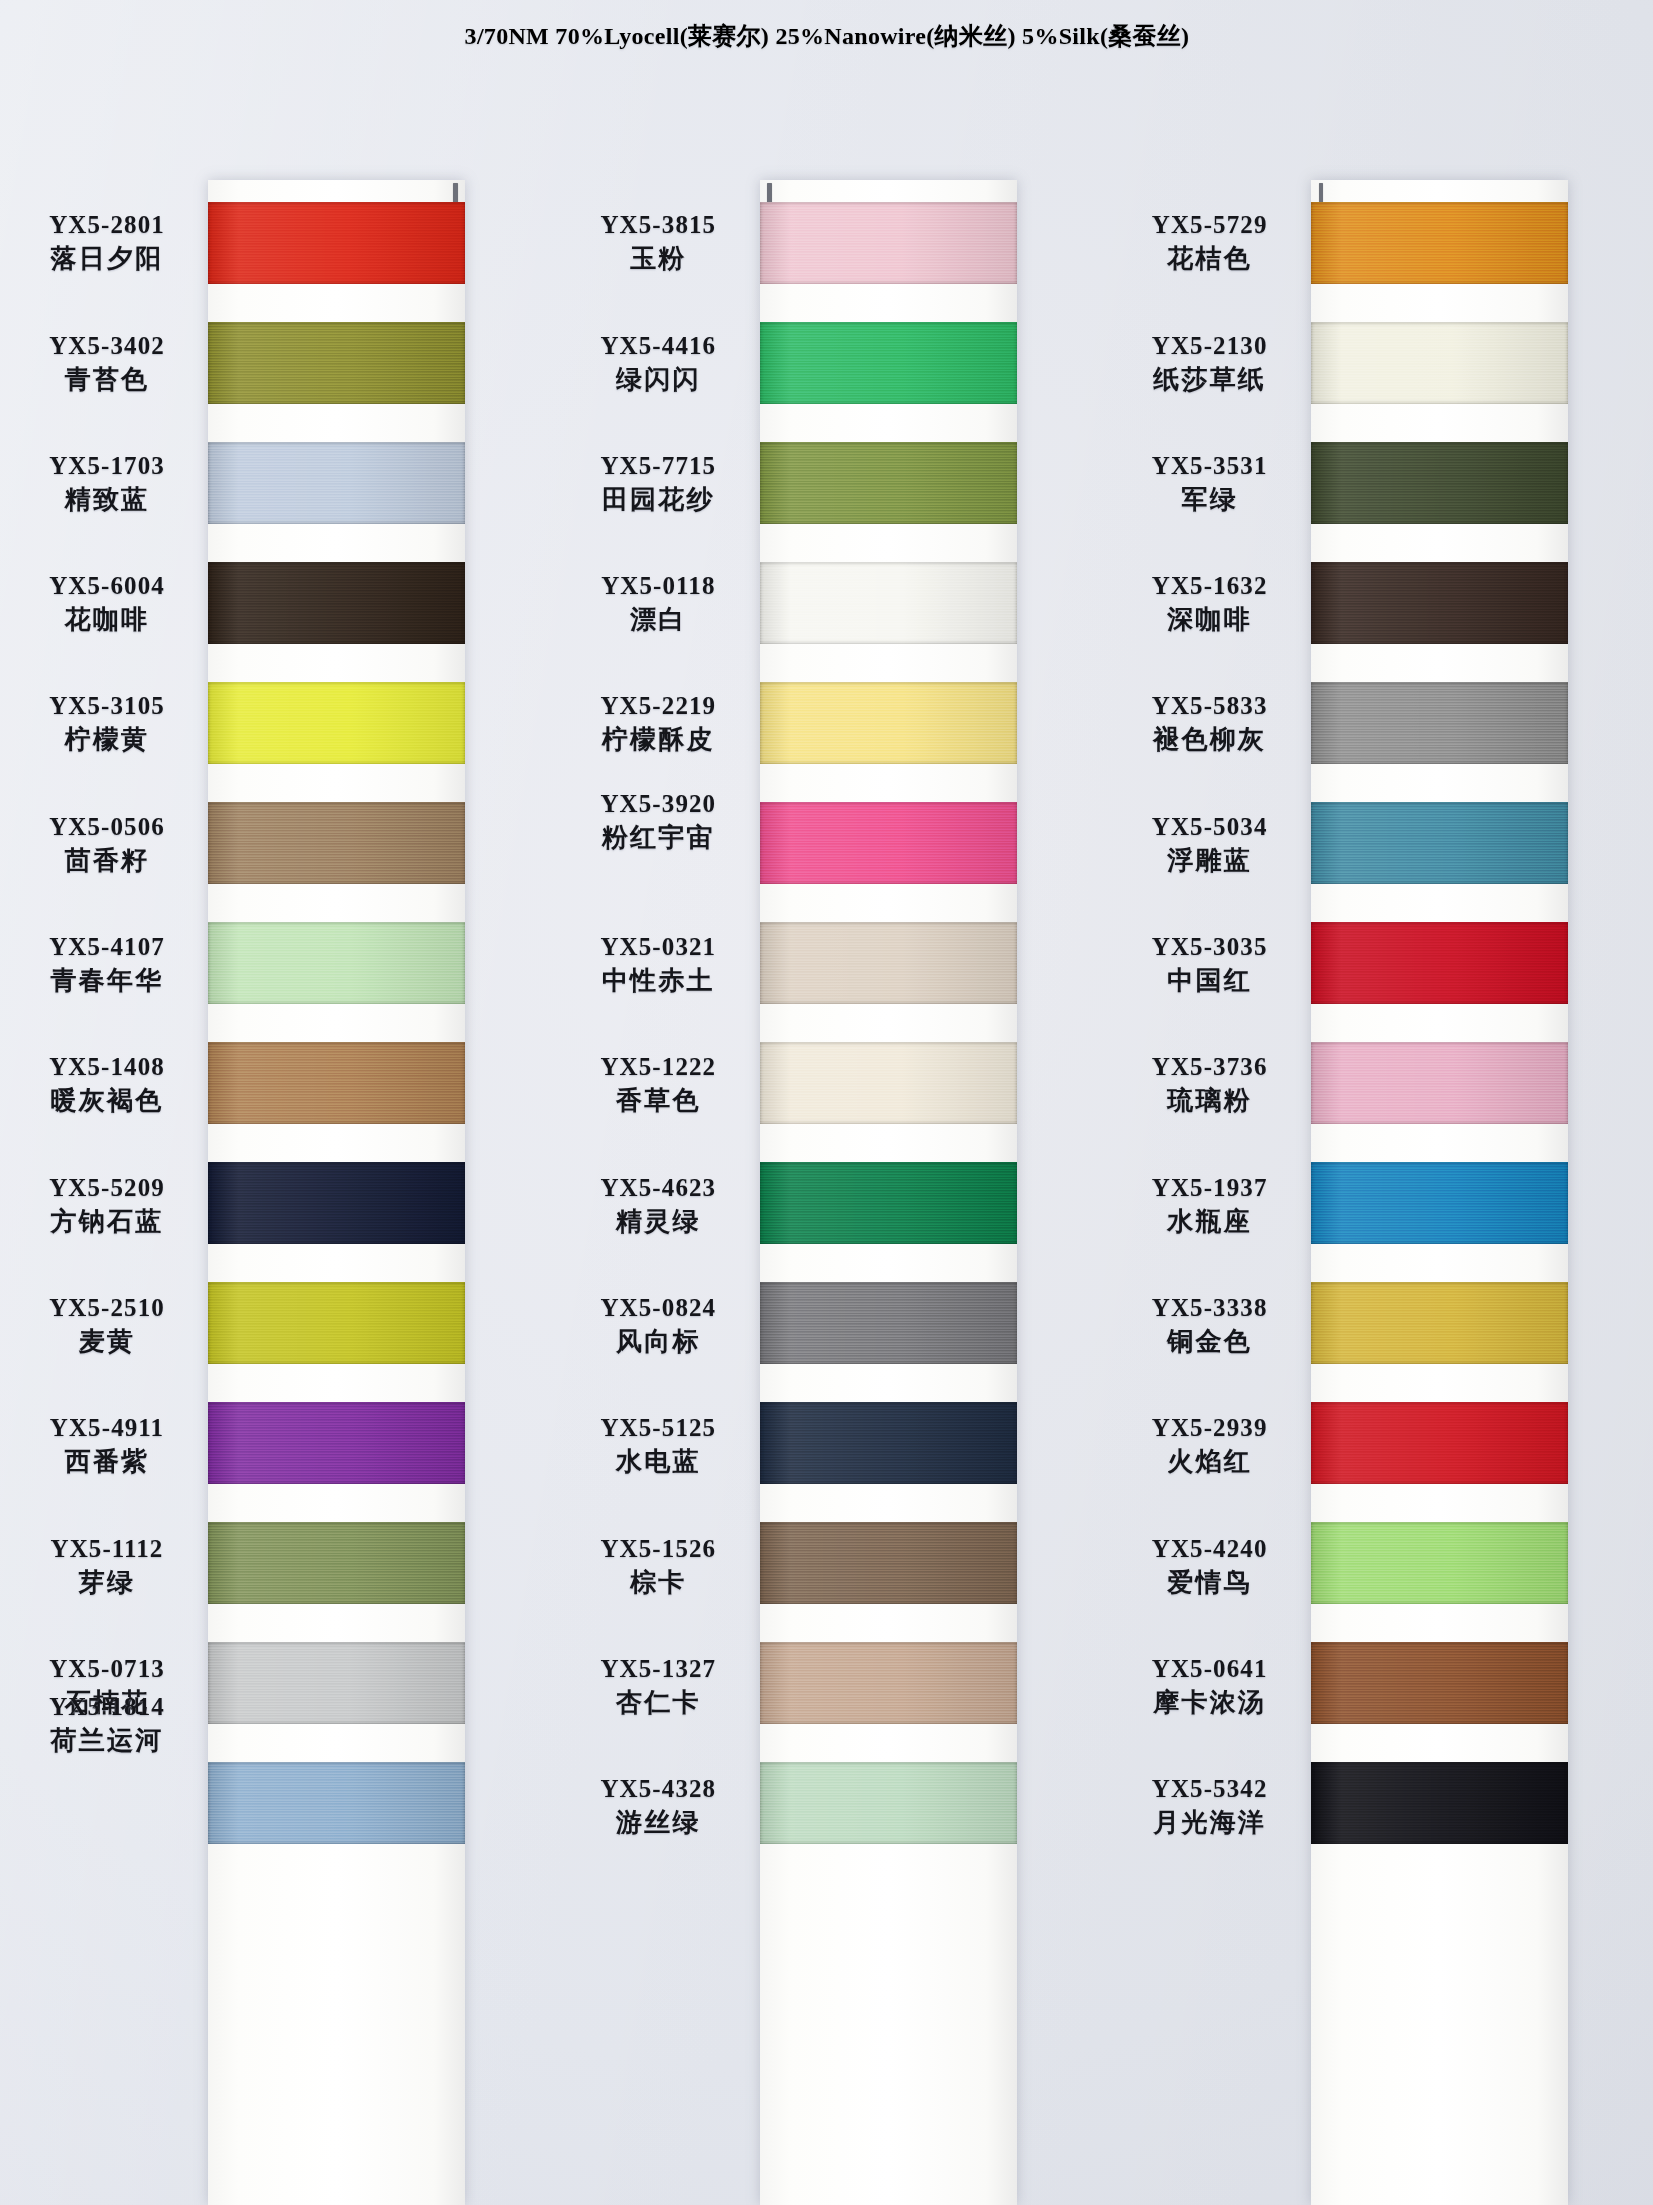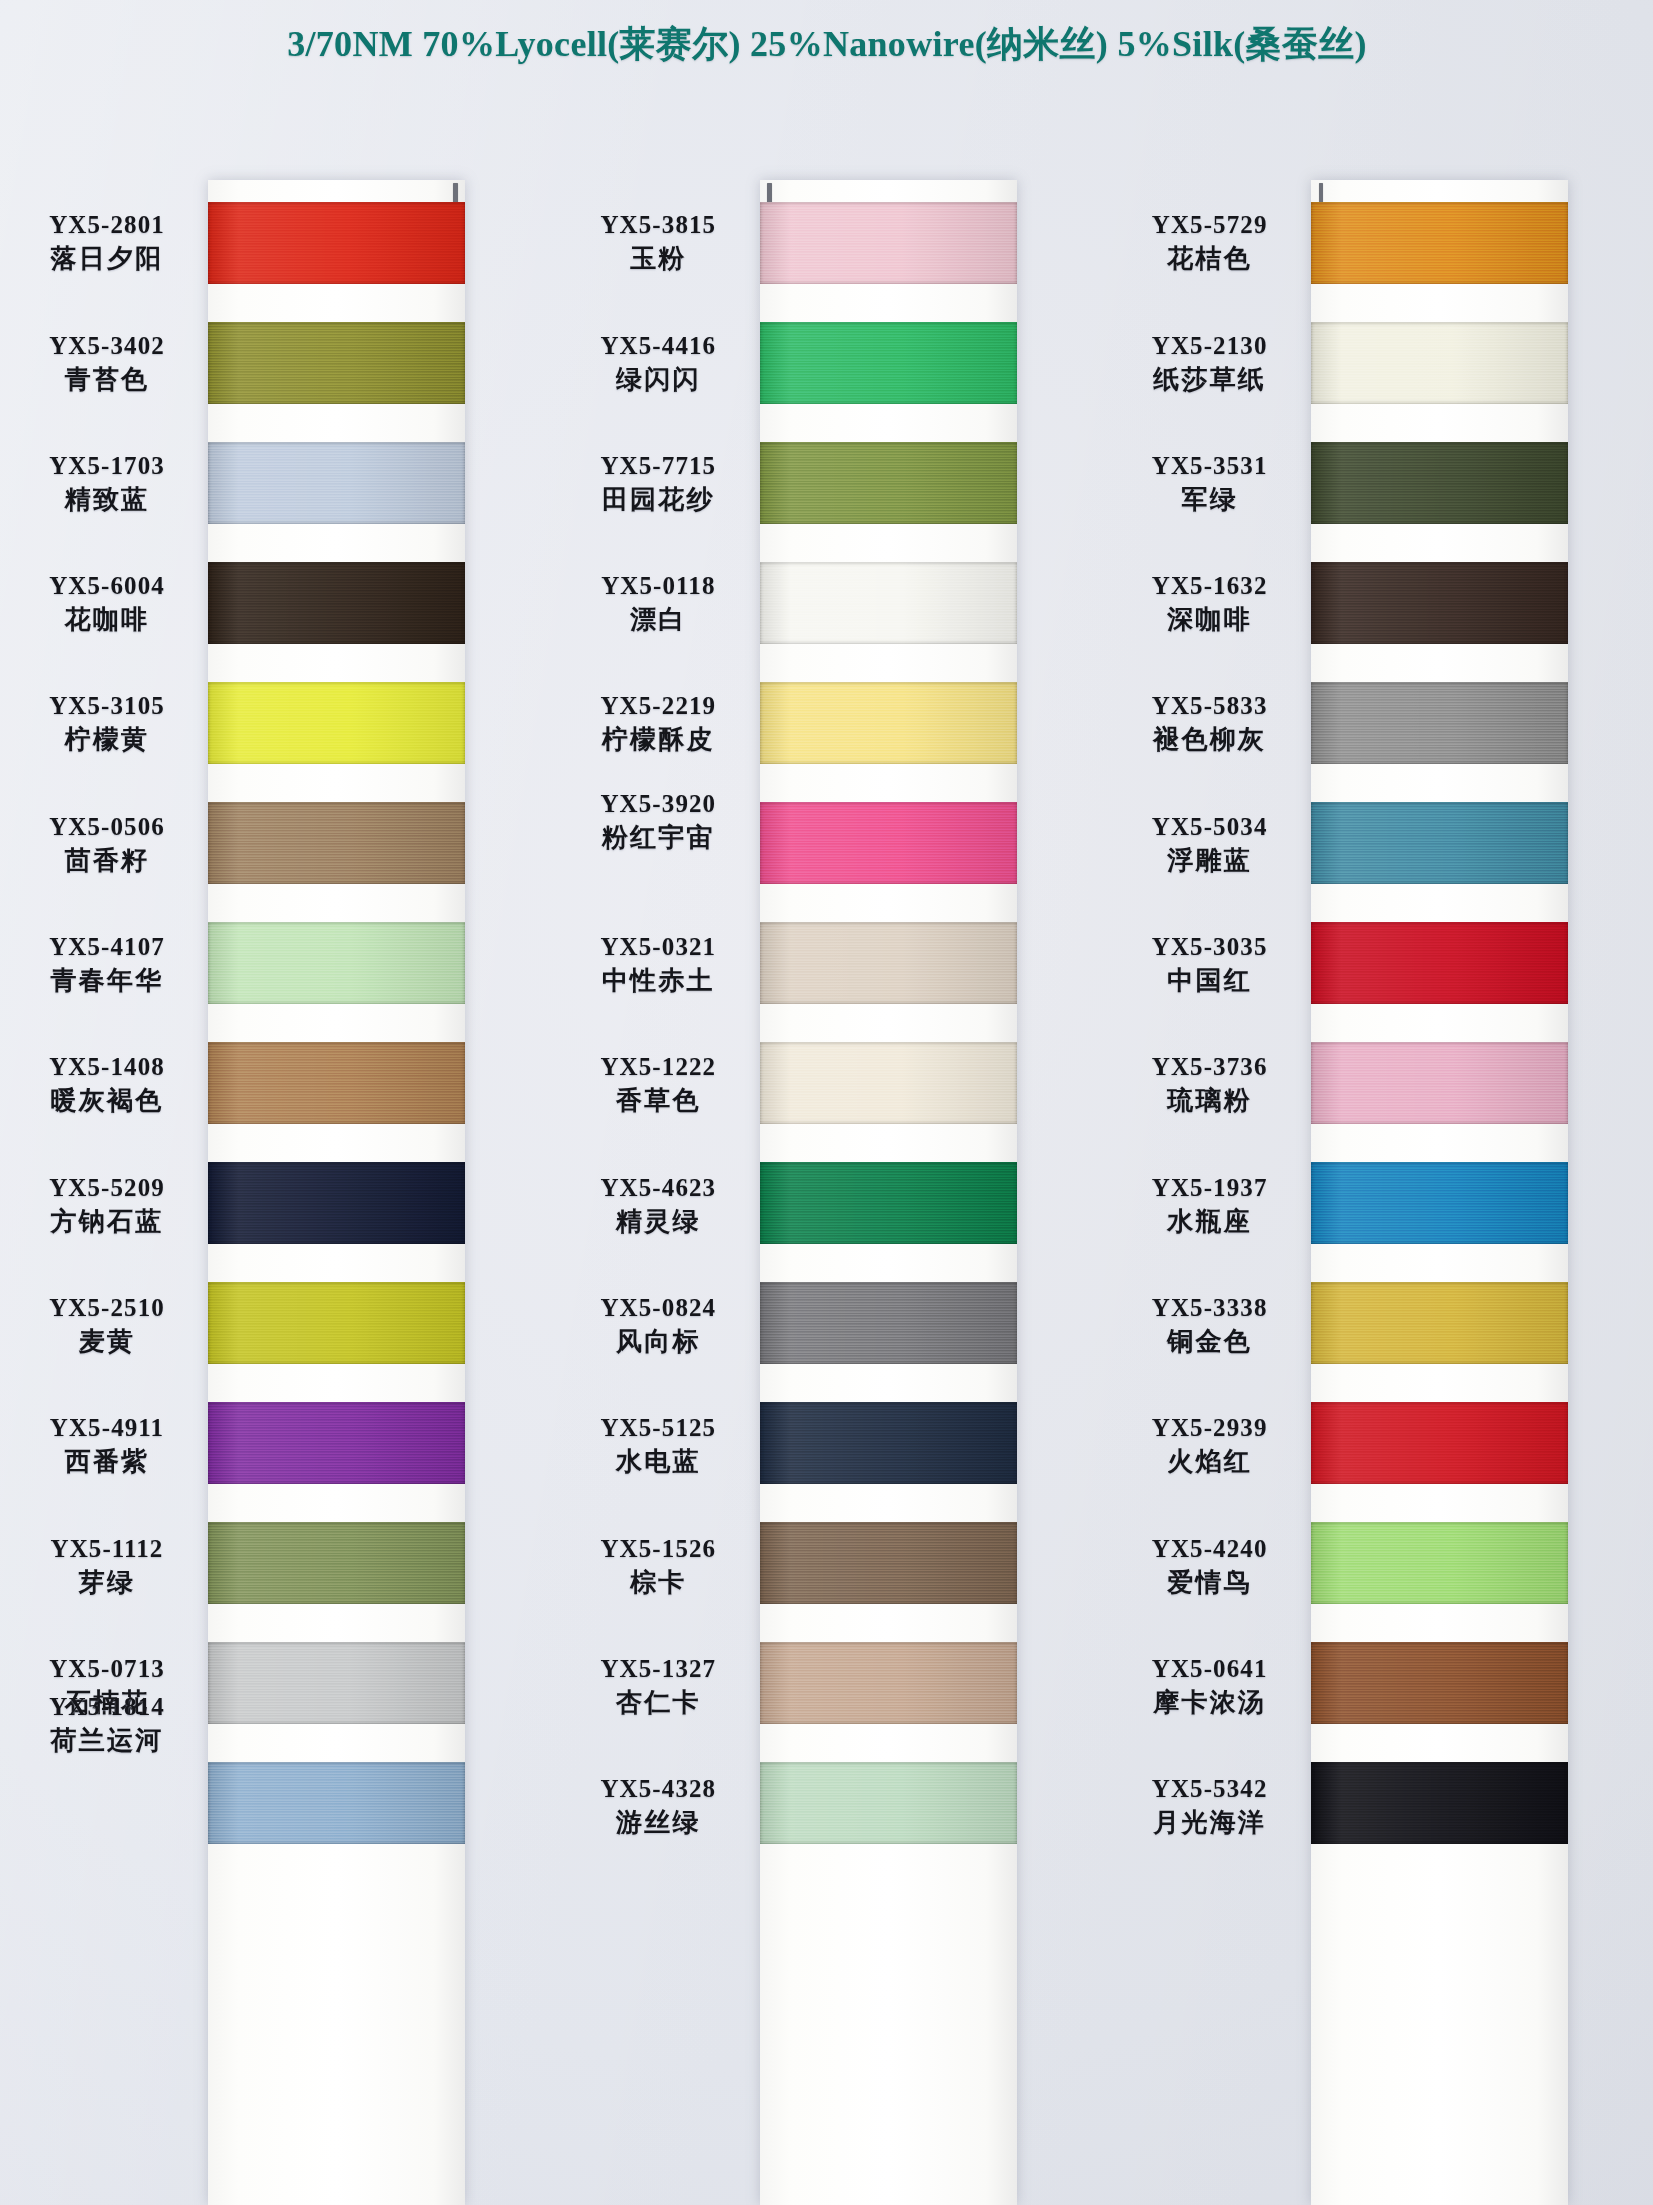--- a/index.html
+++ b/index.html
@@ -28,21 +28,21 @@
     margin-top:12px;
     display:flex;justify-content:center;align-items:baseline;
     gap:82px;
     font-style:italic;font-weight:bold;
     font-size:40px;letter-spacing:0.5px;color:#15161c;
     text-shadow:0 1.1px 1.6px rgba(160,165,180,.55);
   }
   .hdr-line1 .cjk{font-style:normal;letter-spacing:5.5px;font-size:36px;}
   .hdr-line2{
     margin-top:7.7px;
-    font-size:36px;font-weight:bold;color:#0f766e;
+    font-size:24px;font-weight:bold;color:#000000;
     letter-spacing:0.3px;
     text-shadow:0 1.1px 1.6px rgba(160,165,180,.5);
   }
 
   
   .columns{
     position:absolute;top:180px;left:0;width:100%;height:2025px;
     display:flex;
   }
   .col{

